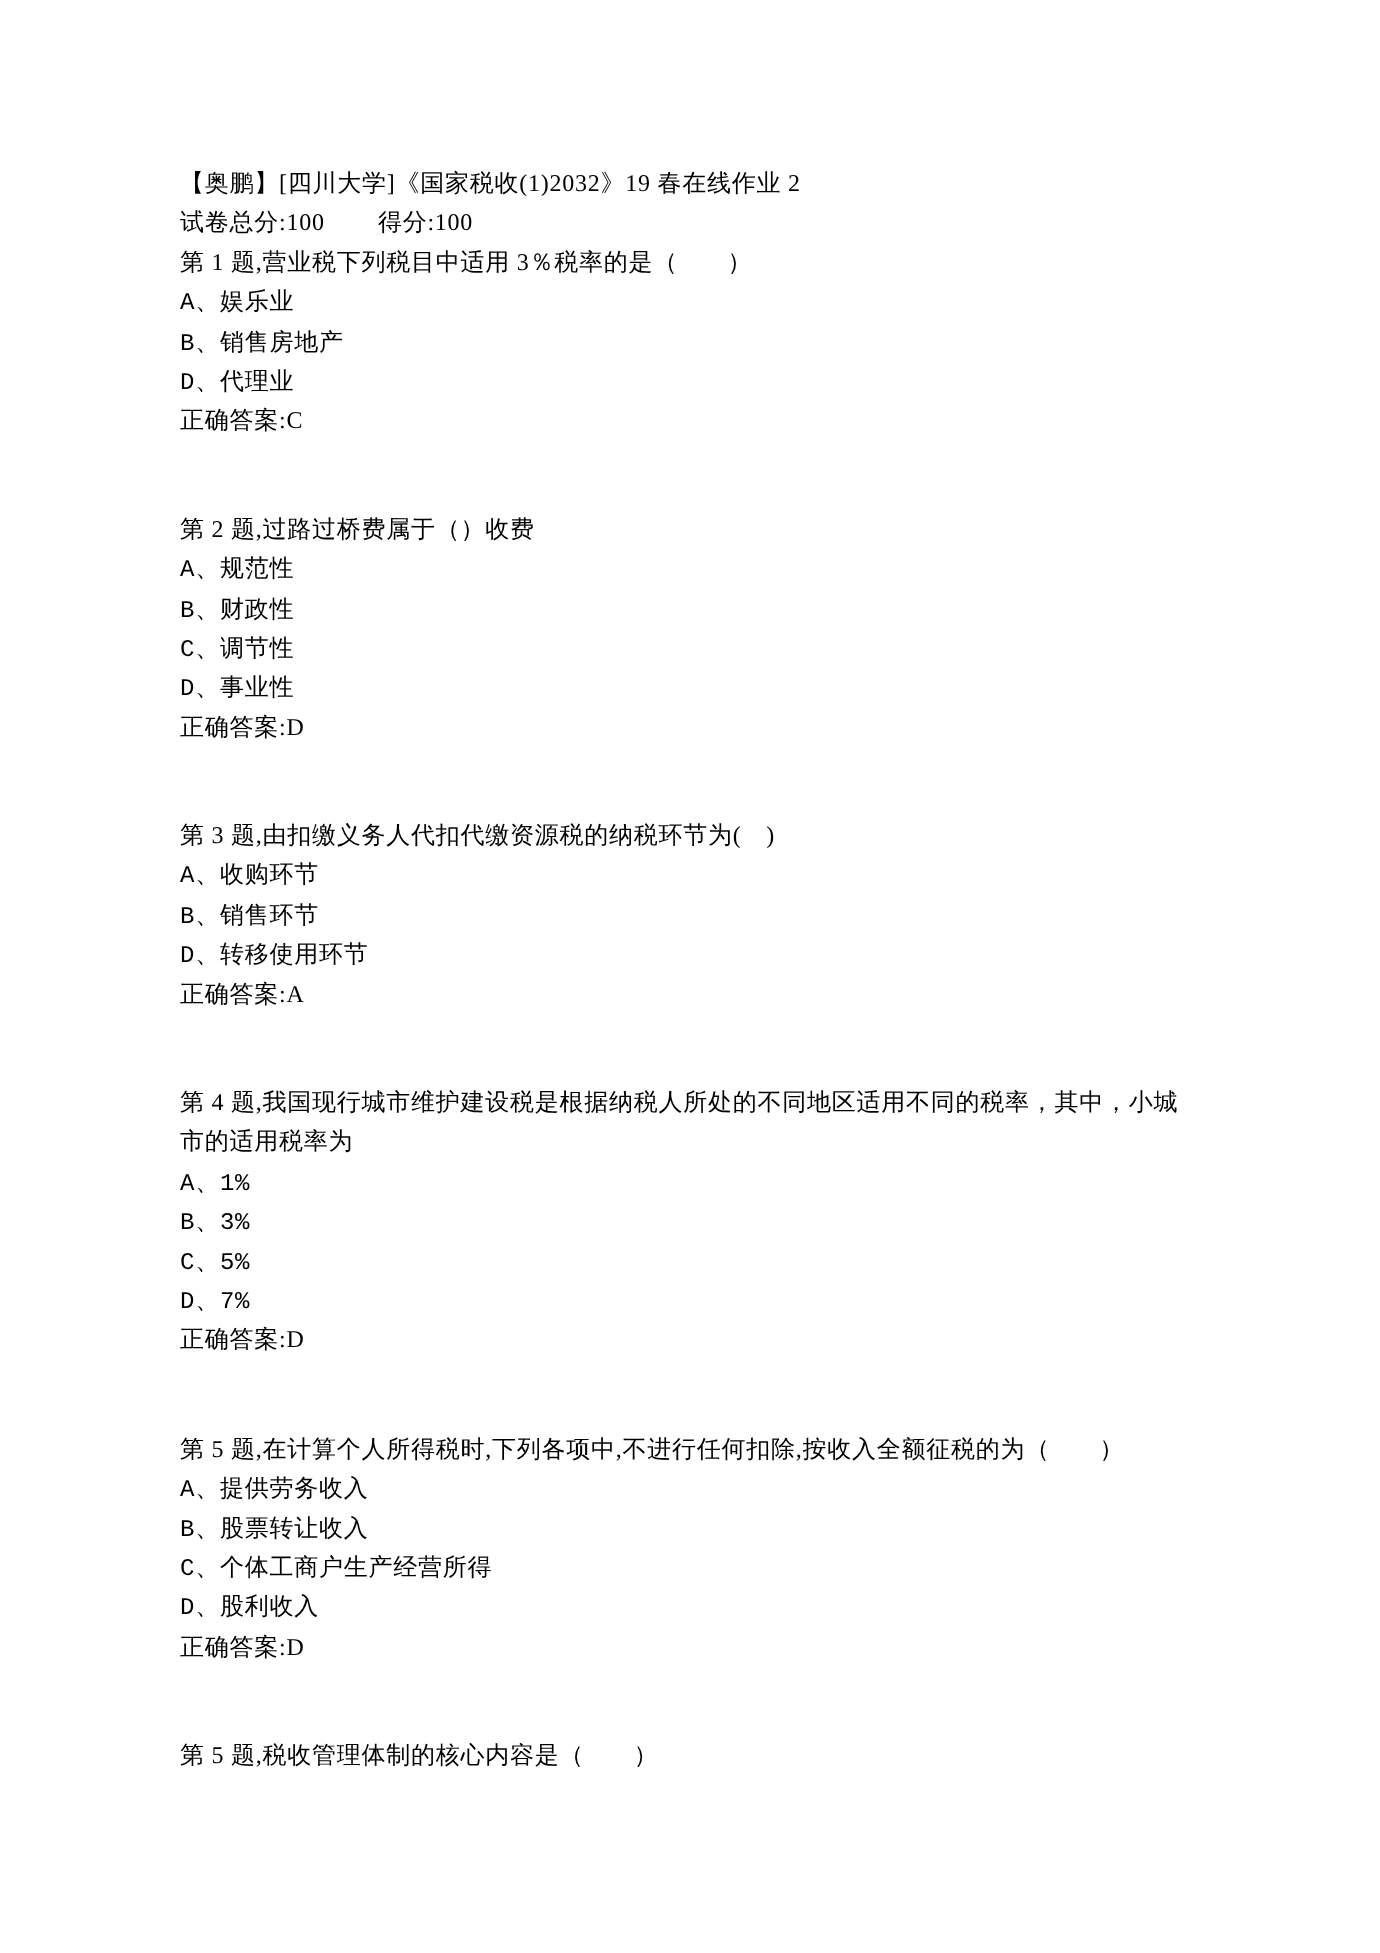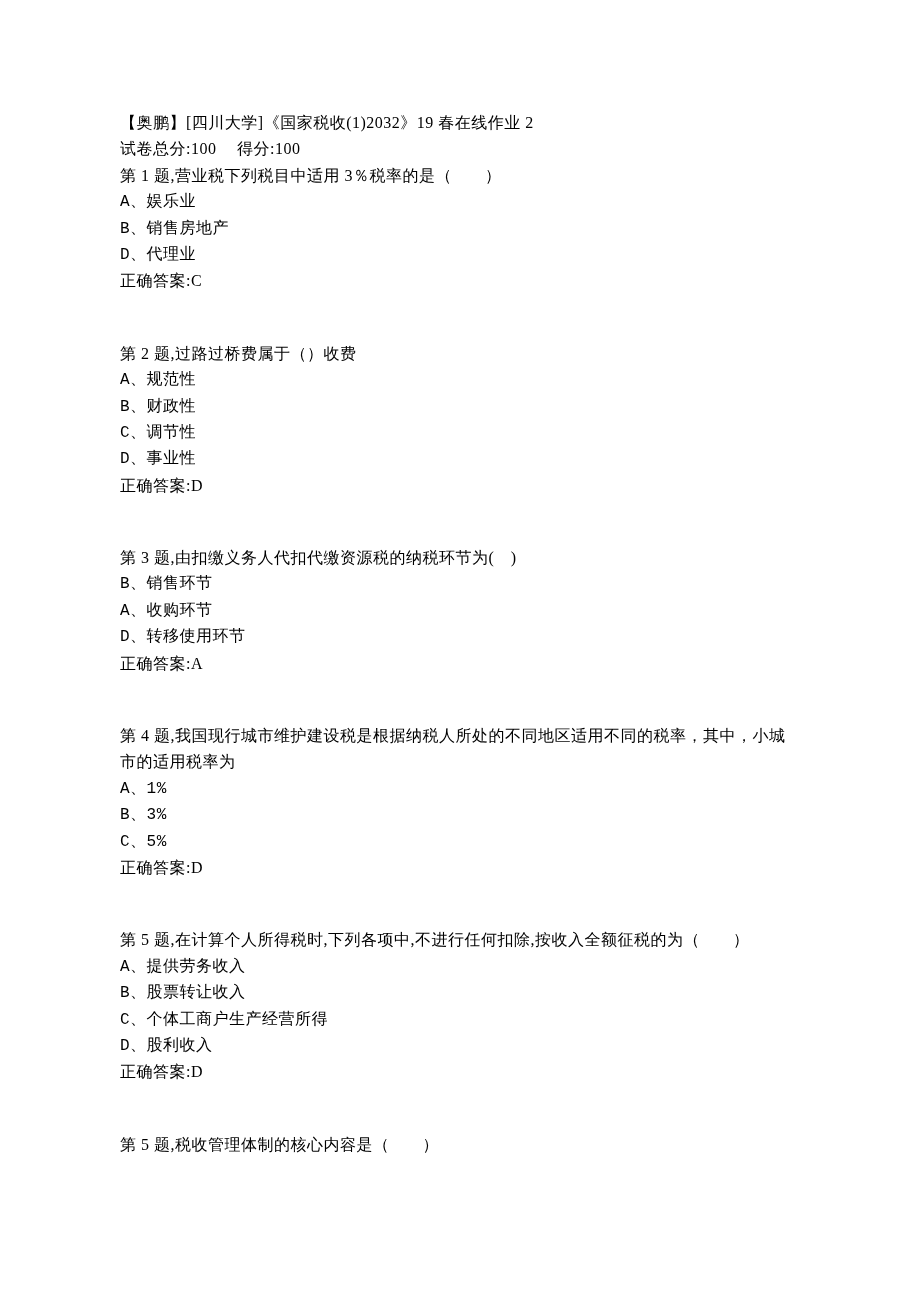--- a/index.html
+++ b/index.html
@@ -14,21 +14,21 @@
       box-sizing: border-box;
       letter-spacing: 0.5px;
     }
     .header-line {
       margin: 0;
     }
     .score-line span {
       display: inline-block;
     }
     .score-total {
-      margin-right: 16px;
+      margin-right: 31px;
     }
     .question {
       margin: 0;
     }
     .option {
       margin: 0;
       font-family: Liberation Mono, monospace;
     }
     .answer {
       margin: 0;
@@ -62,33 +62,34 @@
   <div class="option">B、财政性</div>
   <div class="option">C、调节性</div>
   <div class="option">D、事业性</div>
   <div class="answer">正确答案:D</div>
 </div>
 
 <div class="gap"></div>
 
 <div>
   <div class="question">第 3 题,由扣缴义务人代扣代缴资源税的纳税环节为(　)</div>
+  <div class="option">A、收购环节</div>
   <div class="option">B、销售环节</div>
-  <div class="option">A、收购环节</div>
   <div class="option">D、转移使用环节</div>
   <div class="answer">正确答案:A</div>
 </div>
 
 <div class="gap"></div>
 
 <div>
   <div class="question">第 4 题,我国现行城市维护建设税是根据纳税人所处的不同地区适用不同的税率，其中，小城市的适用税率为</div>
   <div class="option">A、1%</div>
   <div class="option">B、3%</div>
   <div class="option">C、5%</div>
+  <div class="option">D、7%</div>
   <div class="answer">正确答案:D</div>
 </div>
 
 <div class="gap"></div>
 
 <div>
   <div class="question">第 5 题,在计算个人所得税时,下列各项中,不进行任何扣除,按收入全额征税的为（　　）</div>
   <div class="option">A、提供劳务收入</div>
   <div class="option">B、股票转让收入</div>
   <div class="option">C、个体工商户生产经营所得</div>

